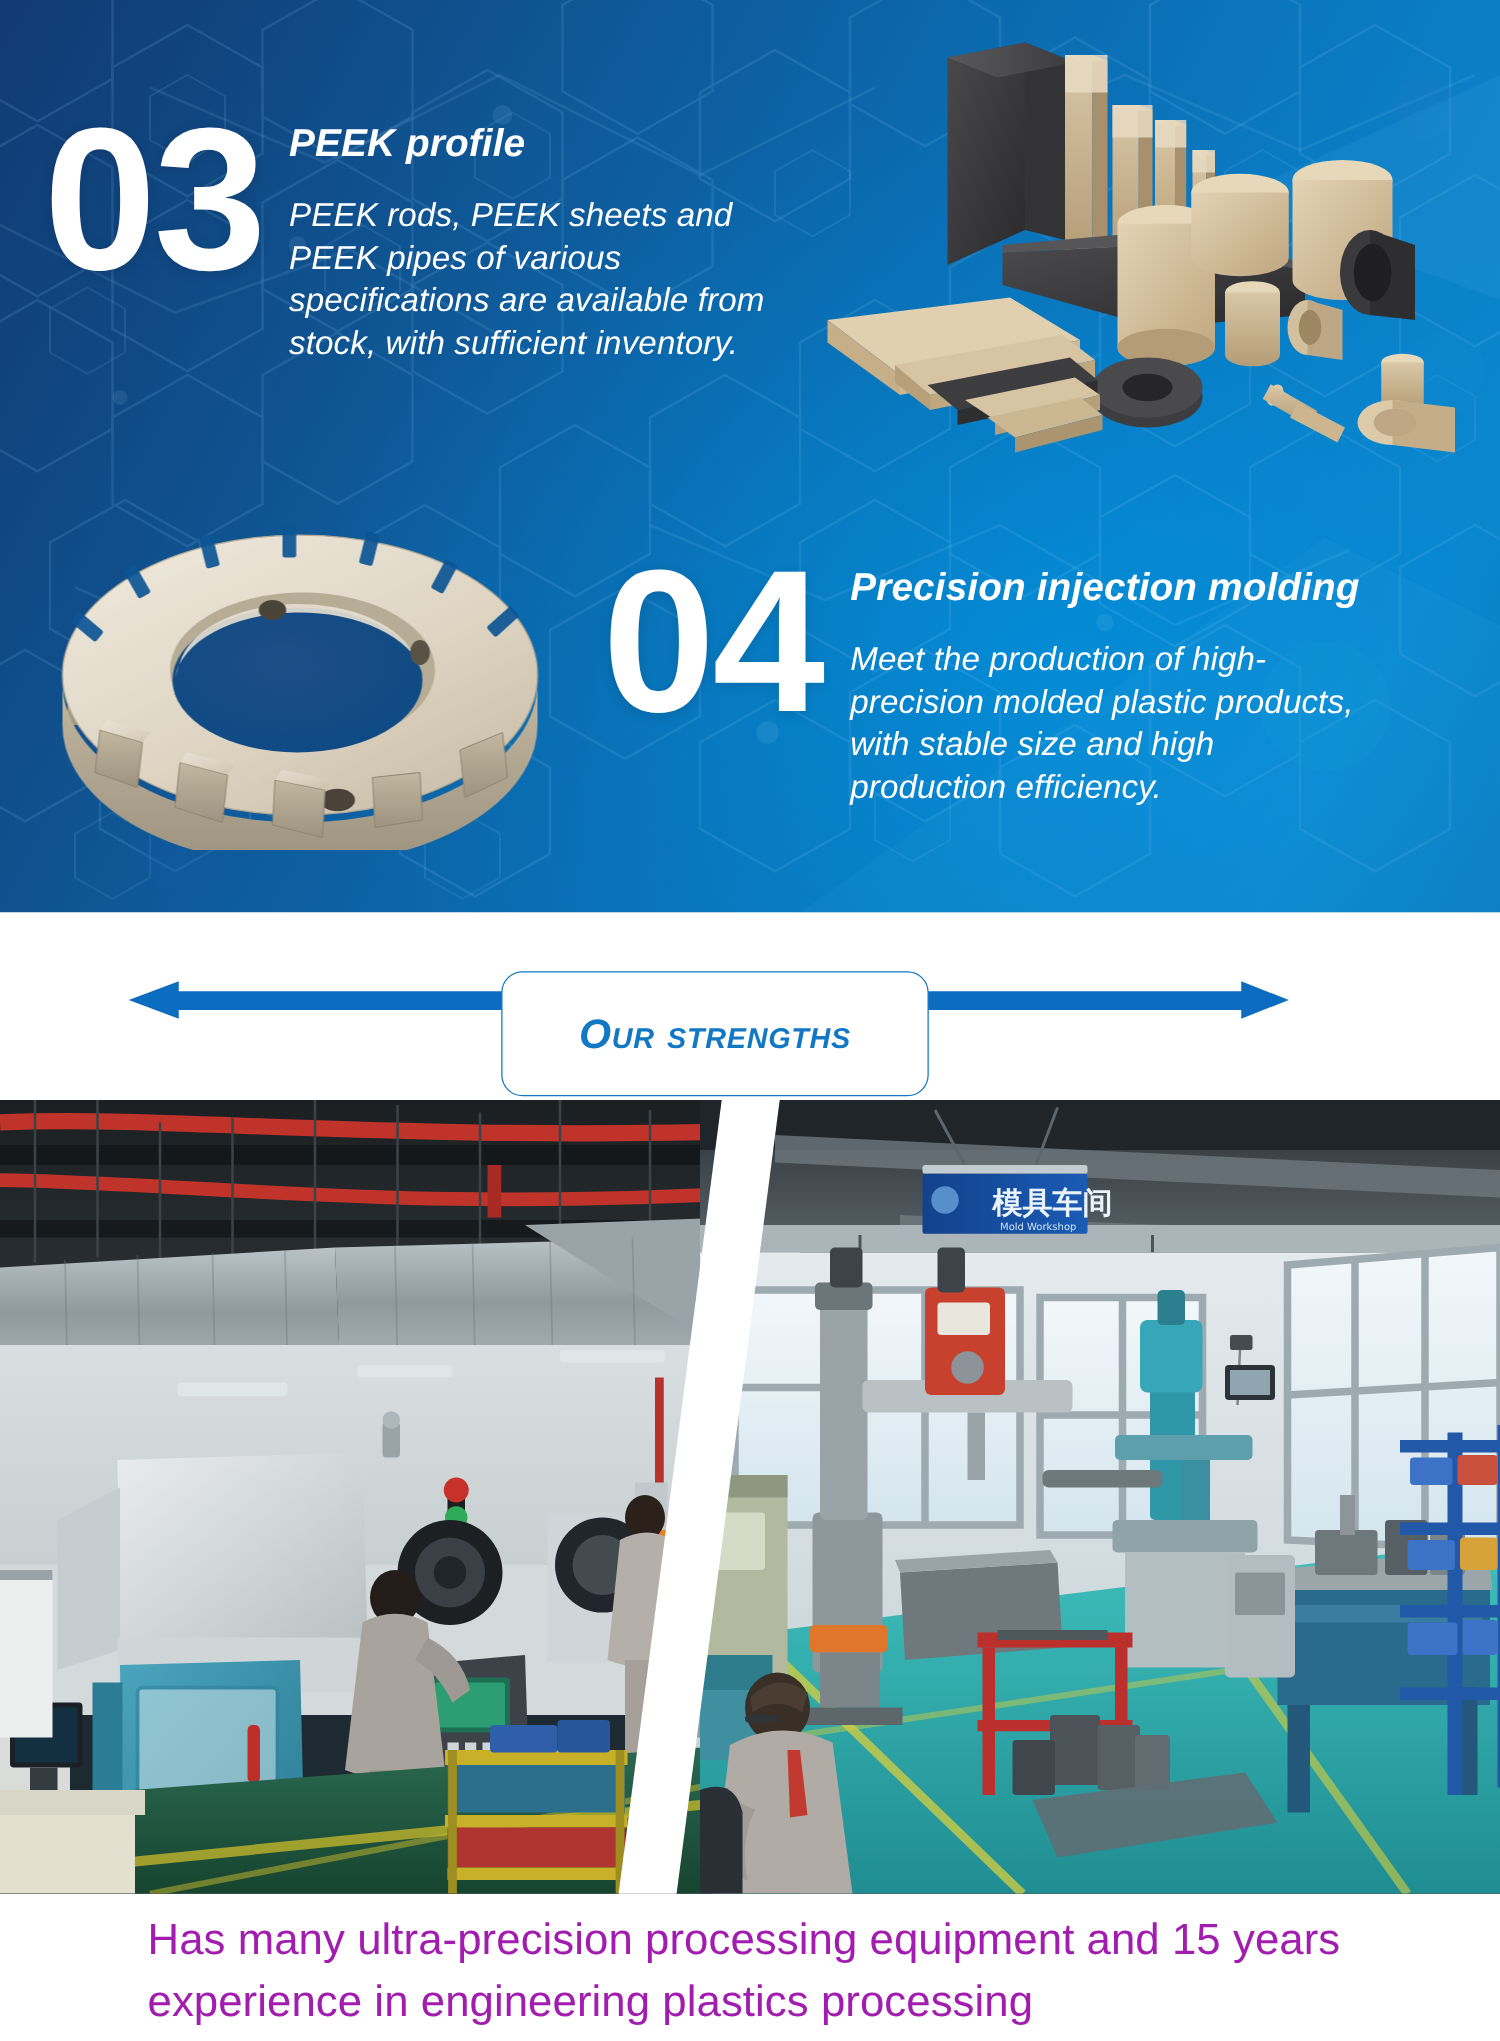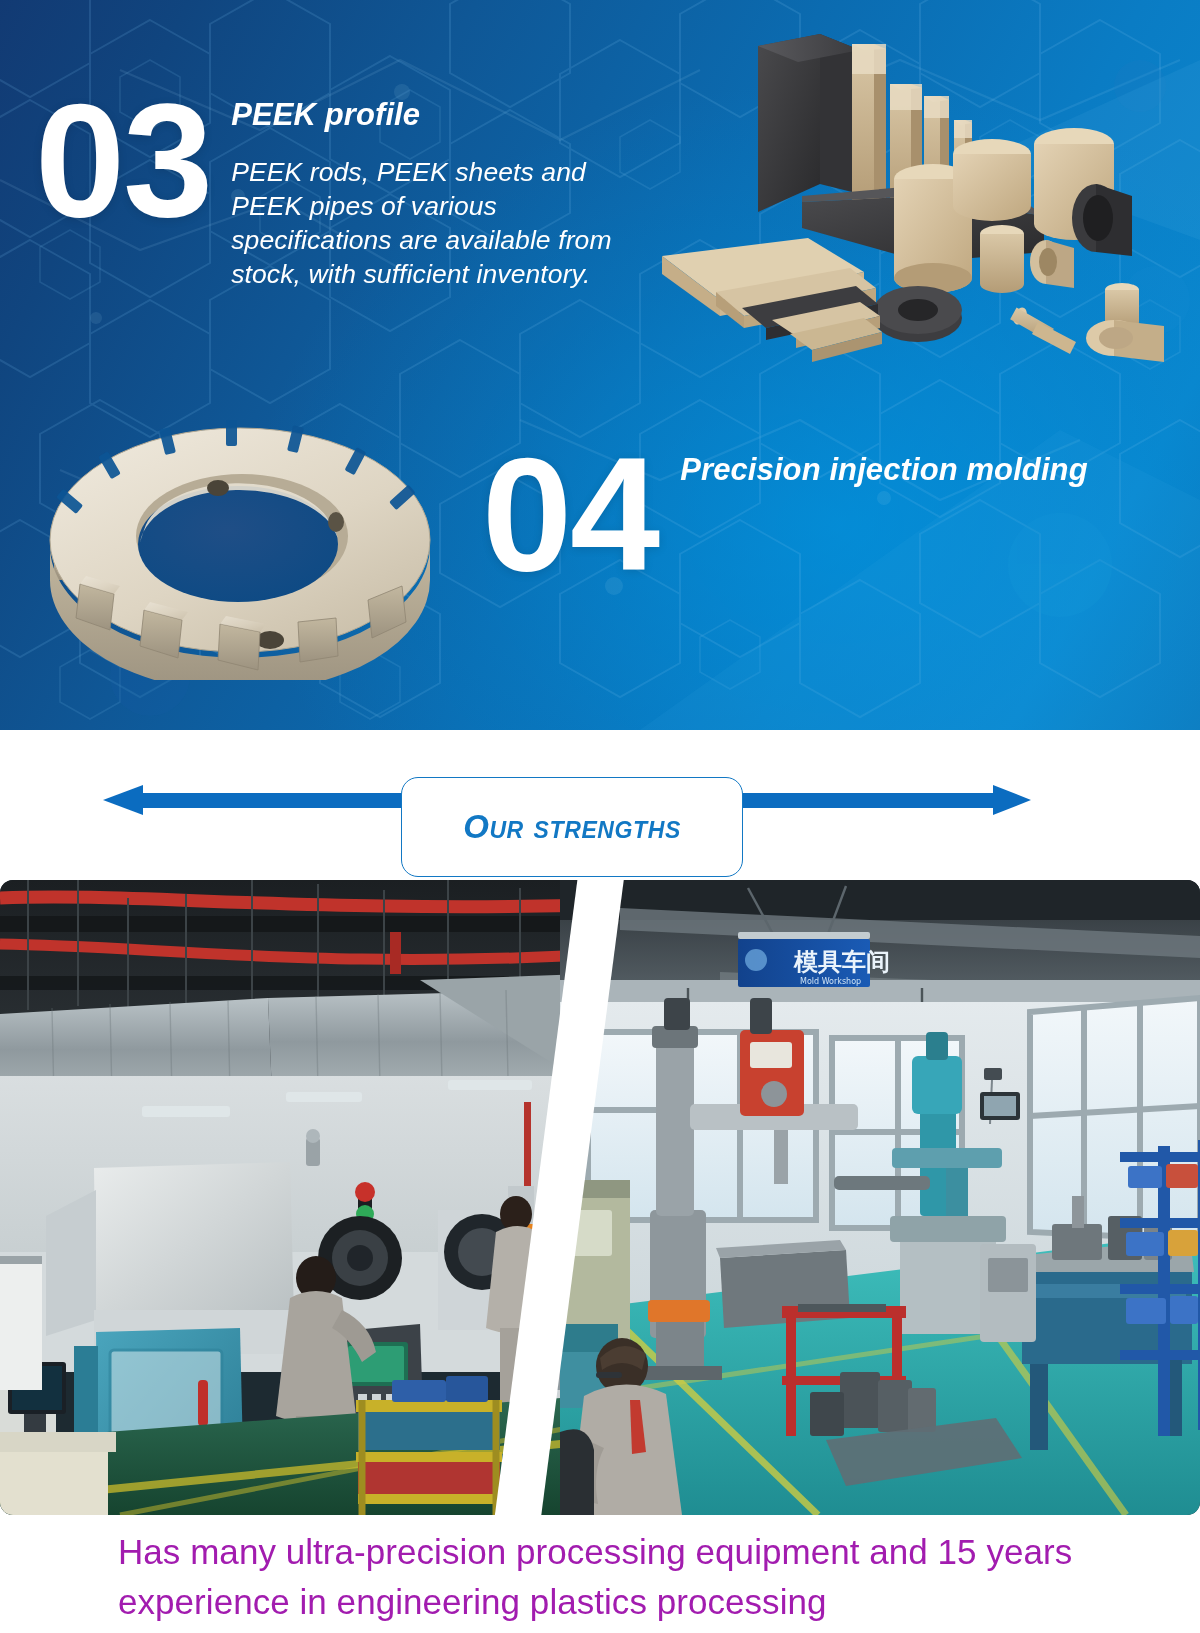--- a/index.html
+++ b/index.html
@@ -58,21 +58,21 @@
     border:1.6px solid #1278c4; border-radius:17px; background:#fff;
     display:flex; align-items:center; justify-content:center;text-align:center;
   }
   .str-text{
     color:#1278c4; font-style:italic; font-weight:700; font-size:33px;
     font-variant:small-caps; letter-spacing:.6px; white-space:nowrap;
     font-family:"Liberation Sans", sans-serif;
   }
 
   
-  .photos{ position:absolute; left:0; top:880px; width:1200px; height:635px; overflow:hidden; background:#1d2a31;border-radius:13px; }
+  .photos{ position:absolute; left:0; top:880px; width:1200px; height:635px; overflow:hidden; background:#1d2a31; }
   .photo{ position:absolute; top:0; height:635px; overflow:hidden; }
   .photo svg{ display:block; }
   .ph-left{ left:0; width:640px; }
   .ph-right{ left:560px; width:640px; }
   .diag-divider{
     position:absolute; top:-20px; left:536px; width:46px; height:680px;
     background:#ffffff; transform:rotate(7.4deg); transform-origin:center;
     z-index:5;
   }
 
@@ -366,20 +366,21 @@
     <div class="txtcol">
       <div class="item-title">PEEK profile</div>
       <div class="item-desc" style="max-width:412px">PEEK rods, PEEK sheets and PEEK pipes of various specifications are available from stock, with sufficient inventory.</div>
     </div>
   </div>
 
   <div class="item" id="item-04">
     <div class="bignum">04</div>
     <div class="txtcol">
       <div class="item-title">Precision injection molding</div>
+      <div class="item-desc" style="max-width:418px">Meet the production of high-precision molded plastic products, with stable size and high production efficiency.</div>
     </div>
   </div>
 </div>
 
 <div class="strength-band">
   <svg class="arrow-svg" viewBox="0 0 1200 150">
     <g fill="#0b6cc0">
 
       <polygon points="103,70 143,55 143,85"></polygon>
       <rect x="141" y="63" width="266" height="15"></rect>

